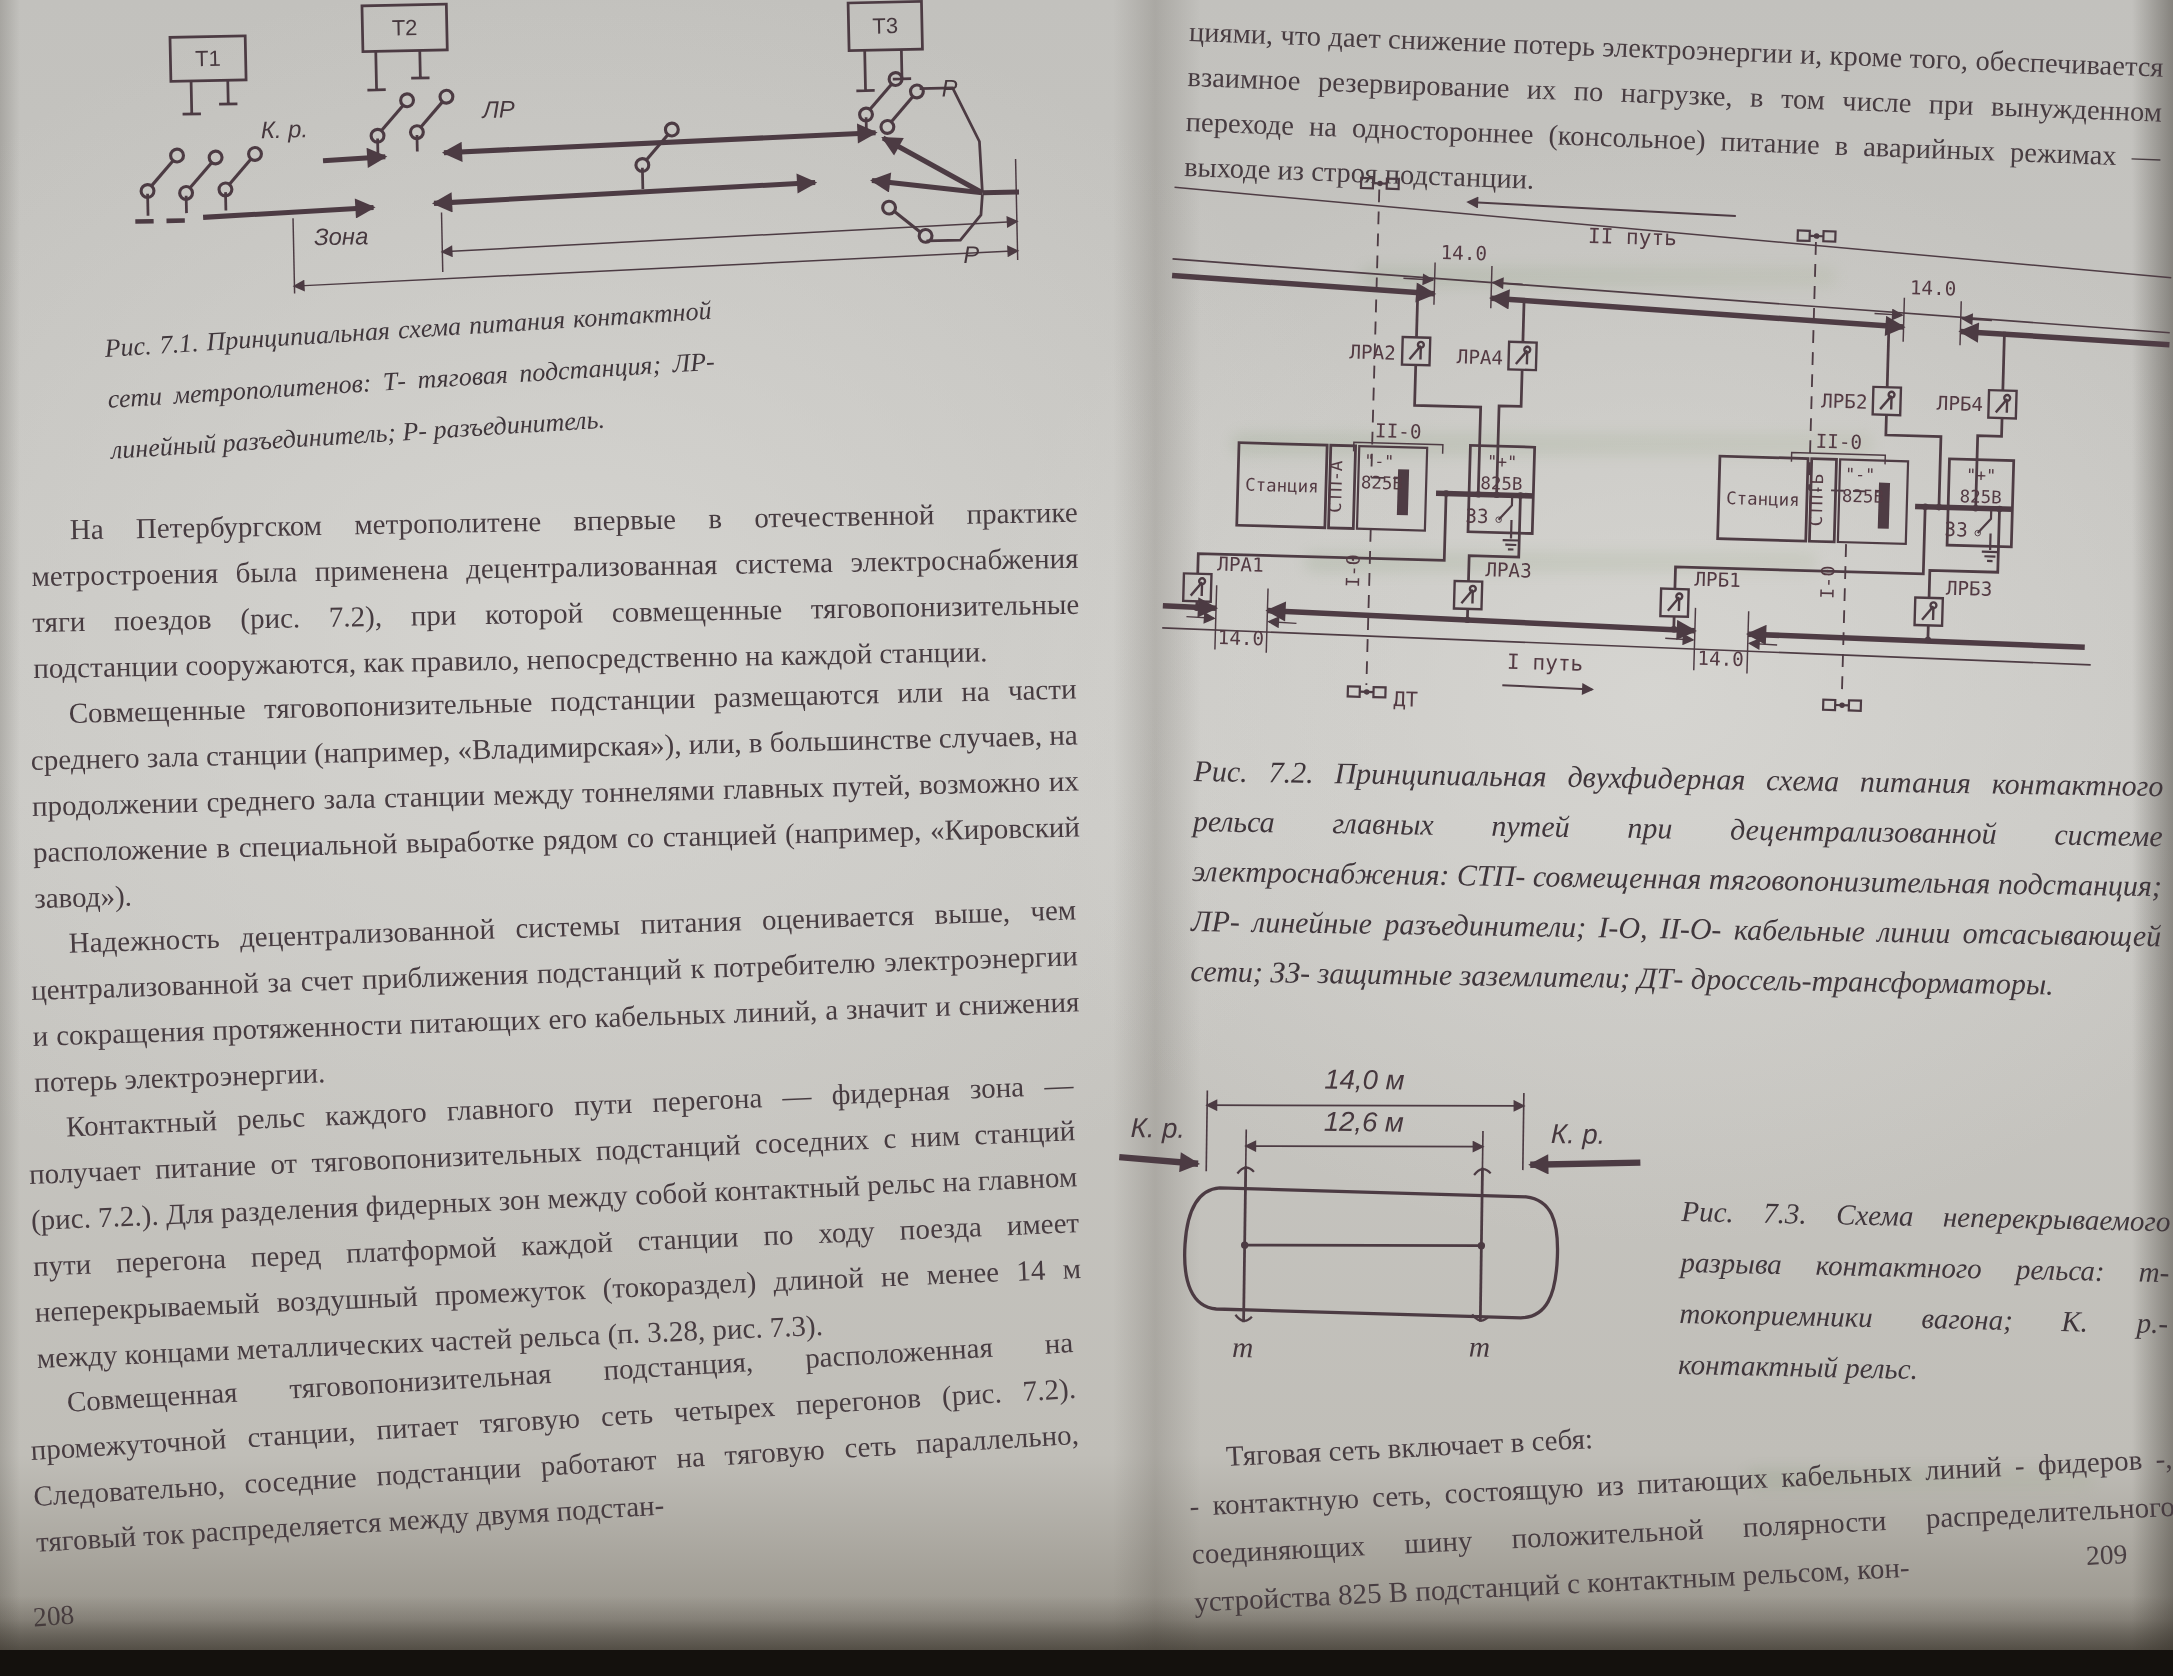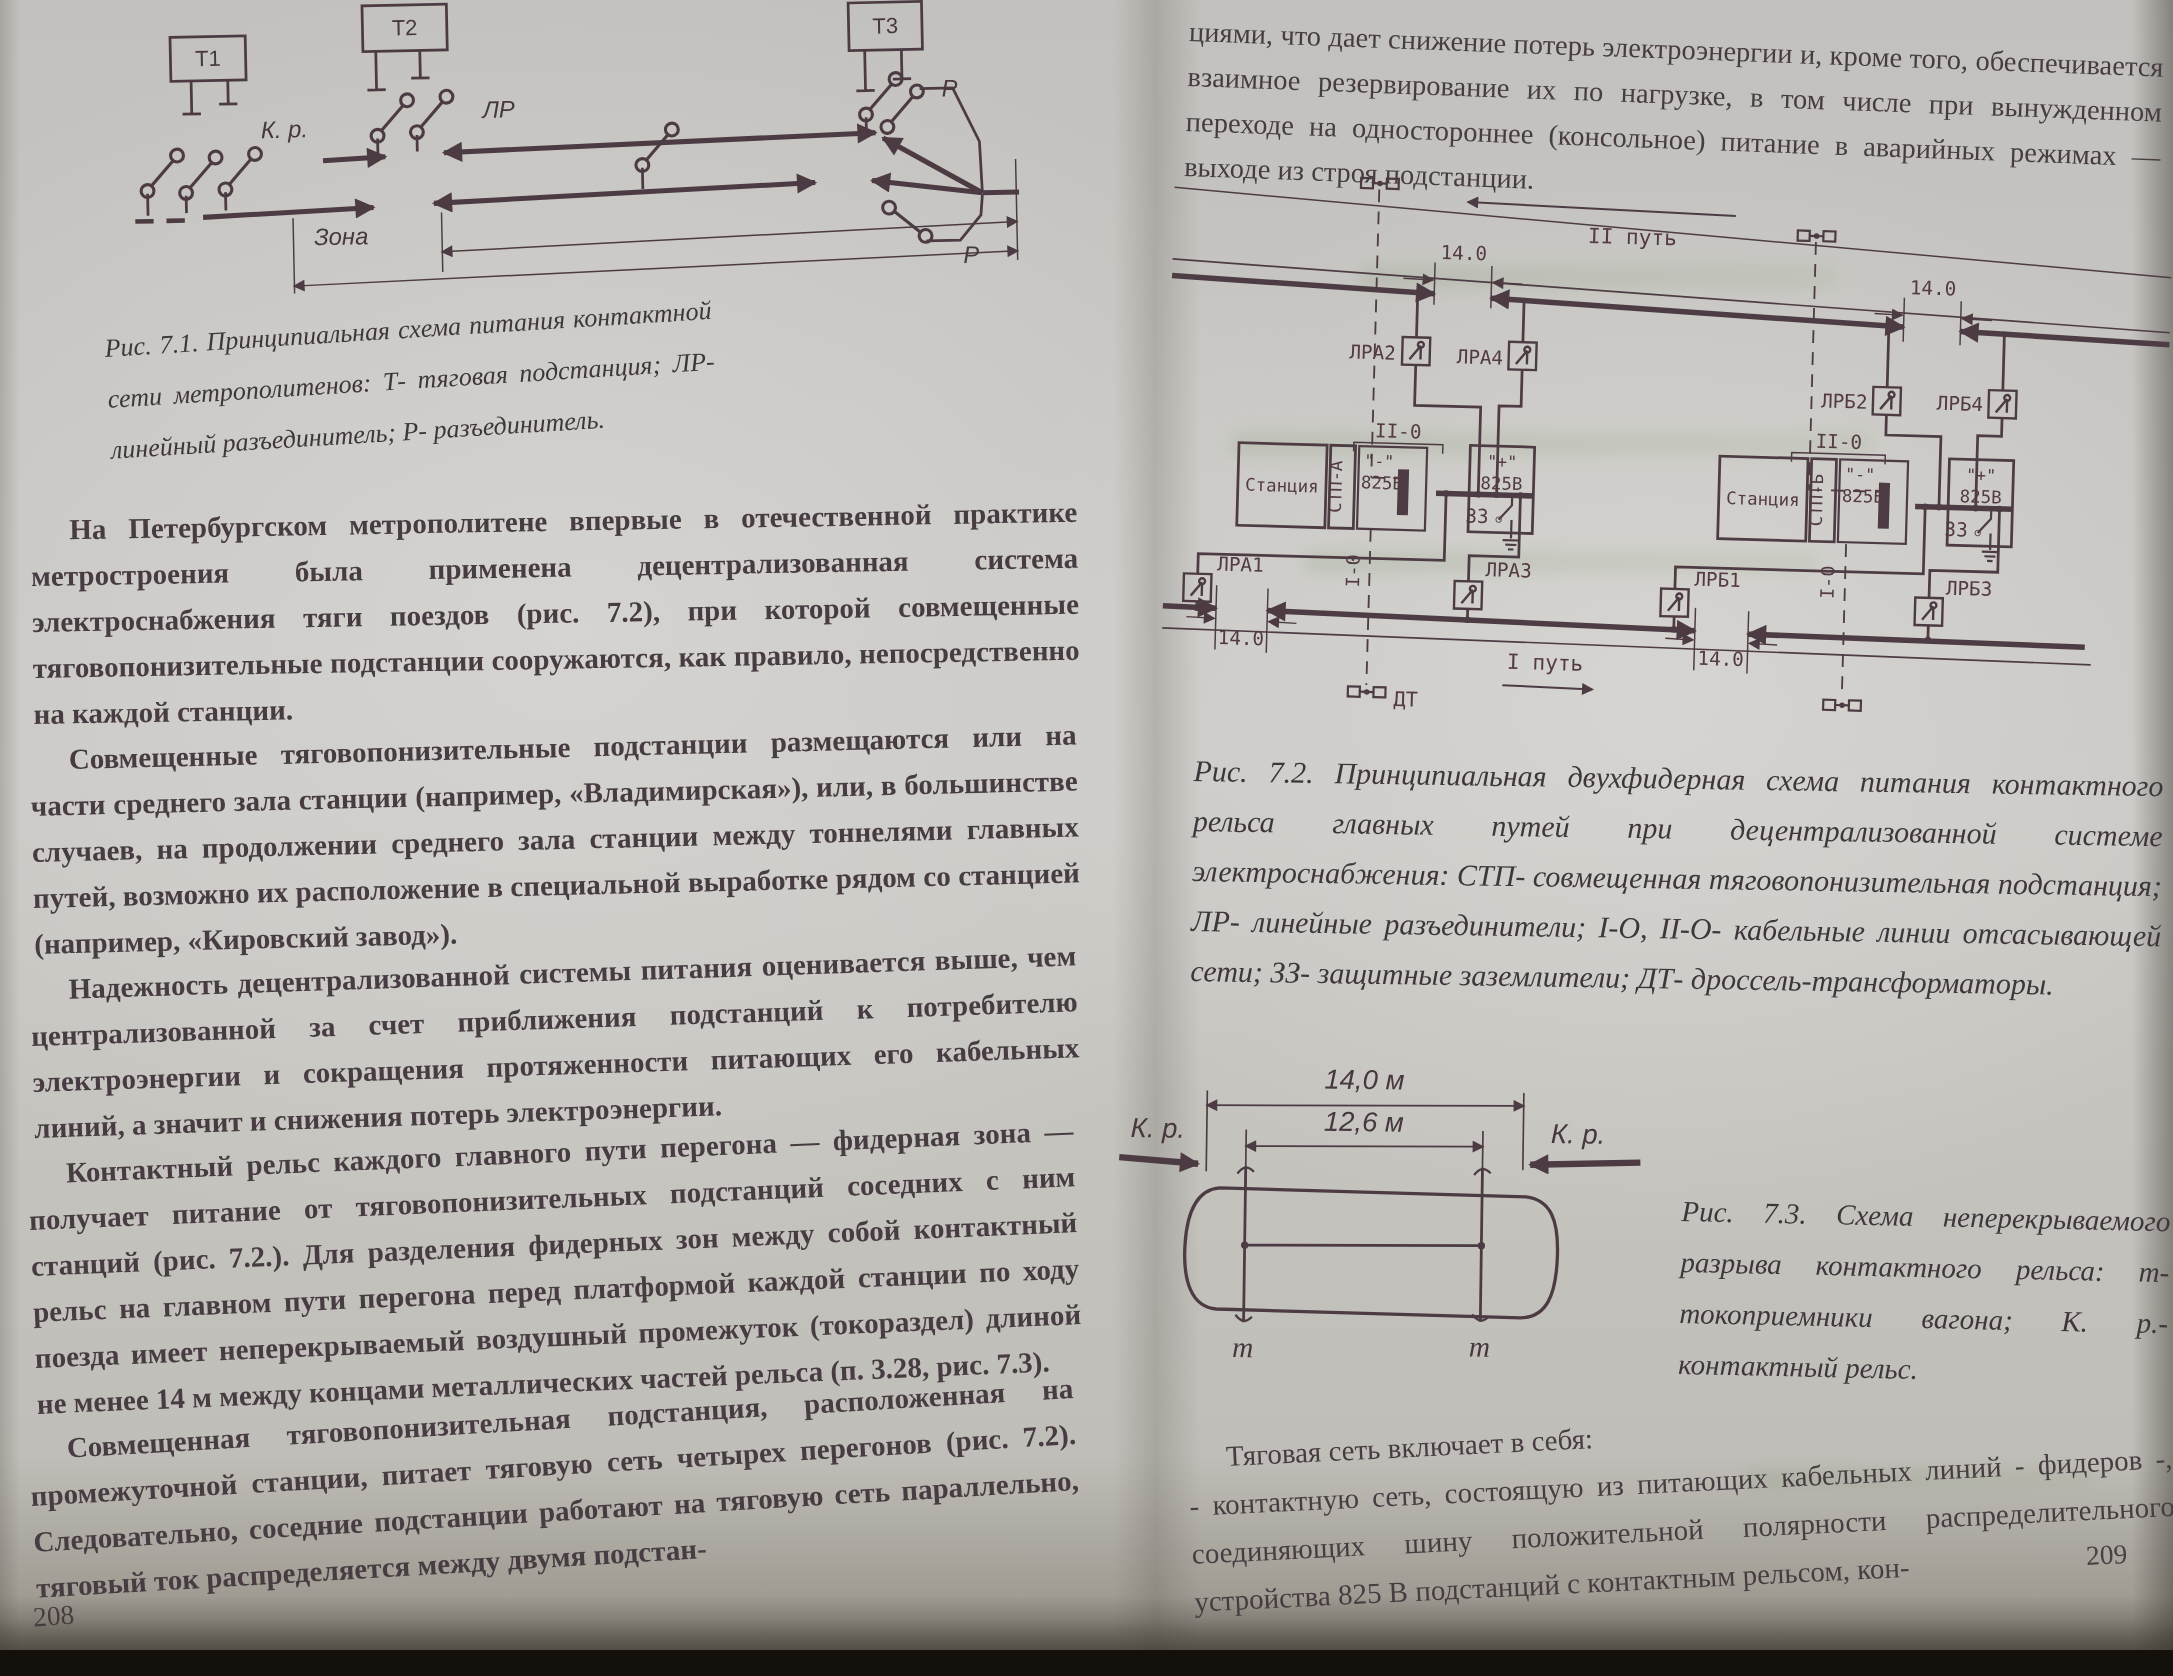--- a/index.html
+++ b/index.html
@@ -154,21 +154,21 @@
     <text x="225" y="150" font-size="26" font-style="italic">К. р.</text>
     <text x="467" y="133" font-size="26" font-style="italic">ЛР</text>
     <text x="968" y="120" font-size="26" font-style="italic">Р</text>
     <text x="988" y="302" font-size="26" font-style="italic">Р</text>
     <text x="310" y="268" font-size="26" font-style="italic" text-anchor="middle">Зона</text>
   </g>
 </svg>
 
 <div class="txt cap" style="left:103px;top:323px;width:608px;font-size:26px;line-height:51px;transform:rotate(-3.6deg);transform-origin:0 0;">Рис. 7.1. Принципиальная схема питания контактной сети метрополитенов: Т- тяговая подстанция; ЛР- линейный разъединитель; Р- разъединитель.</div>
 
-<div class="txt body-text" style="left:32px;top:507px;width:1047px;font-weight:bold;">
+<div class="txt body-text" style="left:32px;top:507px;width:1047px;">
   <p style="transform:rotate(-1deg);">На Петербургском метрополитене впервые в отечественной практике метростроения была применена децентрализованная система электроснабжения тяги поездов (рис. 7.2), при которой совмещенные тяговопонизительные подстанции сооружаются, как правило, непосредственно на каждой станции.</p>
   <p style="transform:rotate(-1.4deg);">Совмещенные тяговопонизительные подстанции размещаются или на части среднего зала станции (например, «Владимирская»), или, в большинстве случаев, на продолжении среднего зала станции между тоннелями главных путей, возможно их расположение в специальной выработке рядом со станцией (например, «Кировский завод»).</p>
   <p style="transform:rotate(-1.9deg);">Надежность децентрализованной системы питания оценивается выше, чем централизованной за счет приближения подстанций к потребителю электроэнергии и сокращения протяженности питающих его кабельных линий, а значит и снижения потерь электроэнергии.</p>
   <p style="transform:rotate(-2.4deg);">Контактный рельс каждого главного пути перегона — фидерная зона — получает питание от тяговопонизительных подстанций соседних с ним станций (рис. 7.2.). Для разделения фидерных зон между собой контактный рельс на главном пути перегона перед платформой каждой станции по ходу поезда имеет неперекрываемый воздушный промежуток (токораздел) длиной не менее 14 м между концами металлических частей рельса (п. 3.28, рис. 7.3).</p>
   <p style="transform:rotate(-3.4deg);">Совмещенная тяговопонизительная подстанция, расположенная на промежуточной станции, питает тяговую сеть четырех перегонов (рис. 7.2). Следовательно, соседние подстанции работают на тяговую сеть параллельно, тяговый ток распределяется между двумя подстан-</p>
 </div>
 
 <div class="txt pageno" style="left:33px;top:1600px;transform:rotate(-4deg);">208</div>
 
 <div class="txt body-text" style="left:1190px;top:9.2px;width:975px;transform:rotate(2.1deg);transform-origin:0 0;">

